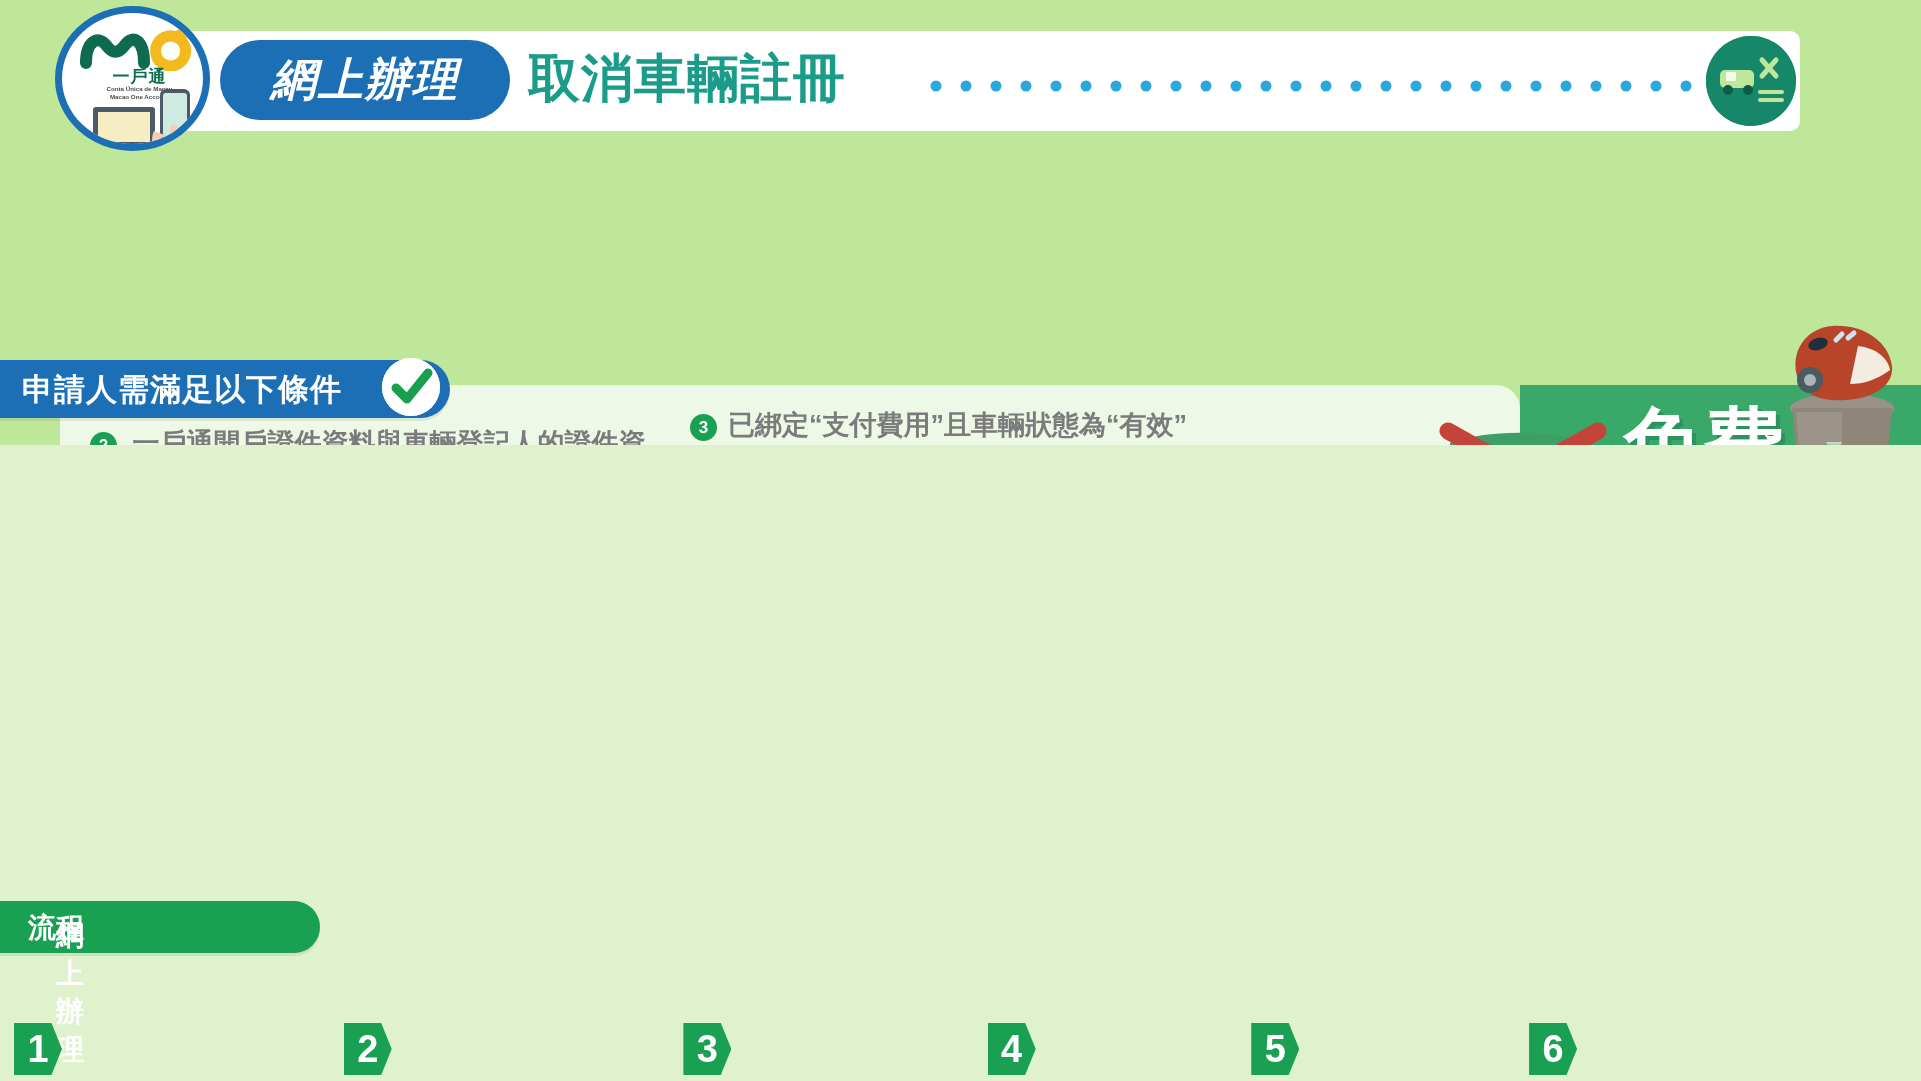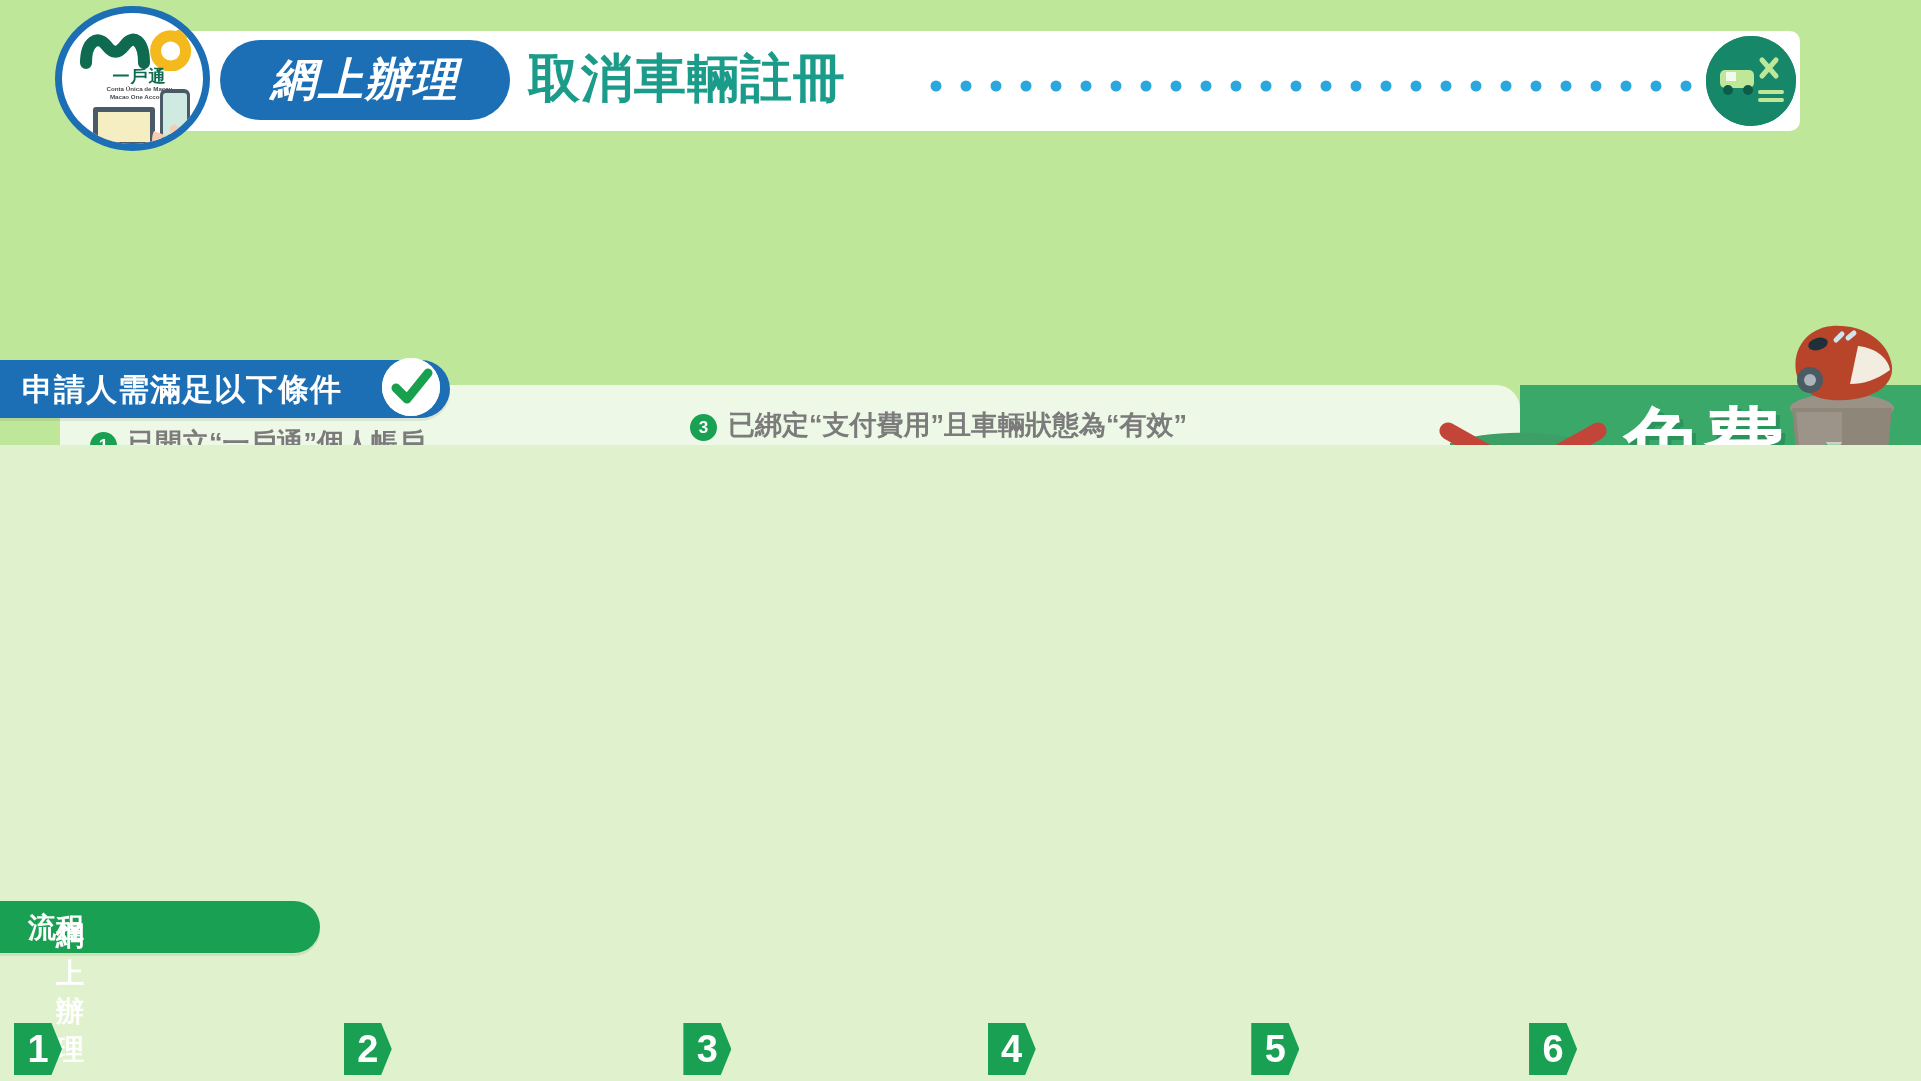--- a/index.html
+++ b/index.html
@@ -331,24 +331,20 @@
     </div>
     <div class="cond-check">
       <svg width="58" height="58" viewBox="0 0 58 58">
         <circle cx="29" cy="29" r="29" fill="#fff"></circle>
         <path d="M14 30 L25 41 L46 15" stroke="#18a04f" stroke-width="9" fill="none" stroke-linecap="round" stroke-linejoin="round"></path>
       </svg>
     </div>
 
     <div class="cond-col-l">
       <div class="cond-item">
-        <div class="cond-num">1</div>
-        <div class="cond-txt">已開立“一戶通”個人帳戶</div>
-      </div>
-      <div class="cond-item">
         <div class="cond-num">2</div>
         <div class="cond-txt">一戶通開戶證件資料與車輛登記人的證件資料相同</div>
       </div>
     </div>
 
     <div class="cond-col-r">
       <div class="cond-item">
         <div class="cond-num">3</div>
         <div class="cond-txt">已綁定“支付費用”且車輛狀態為“有效”</div>
       </div>

